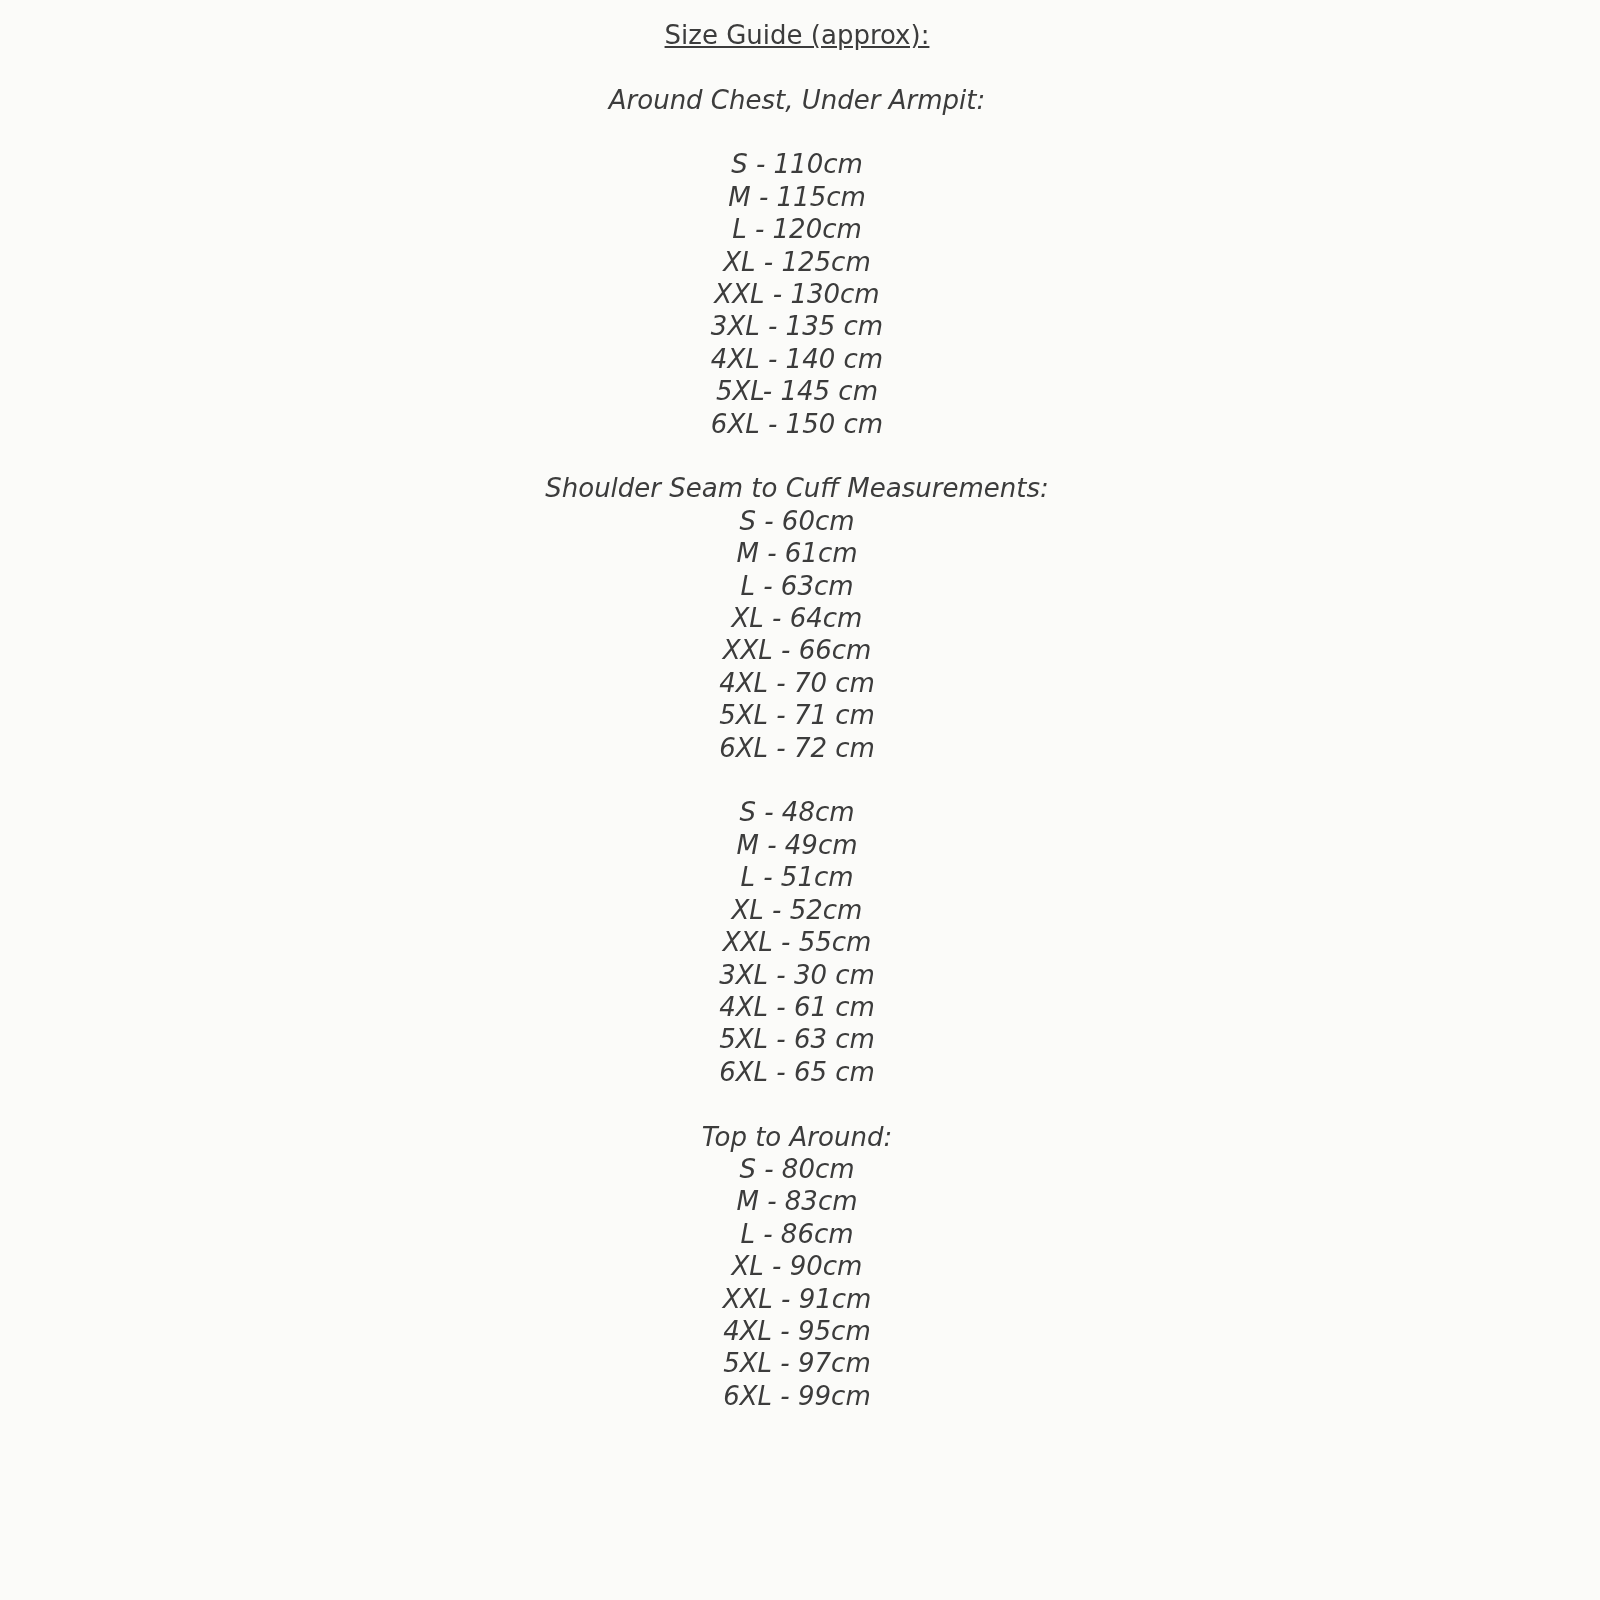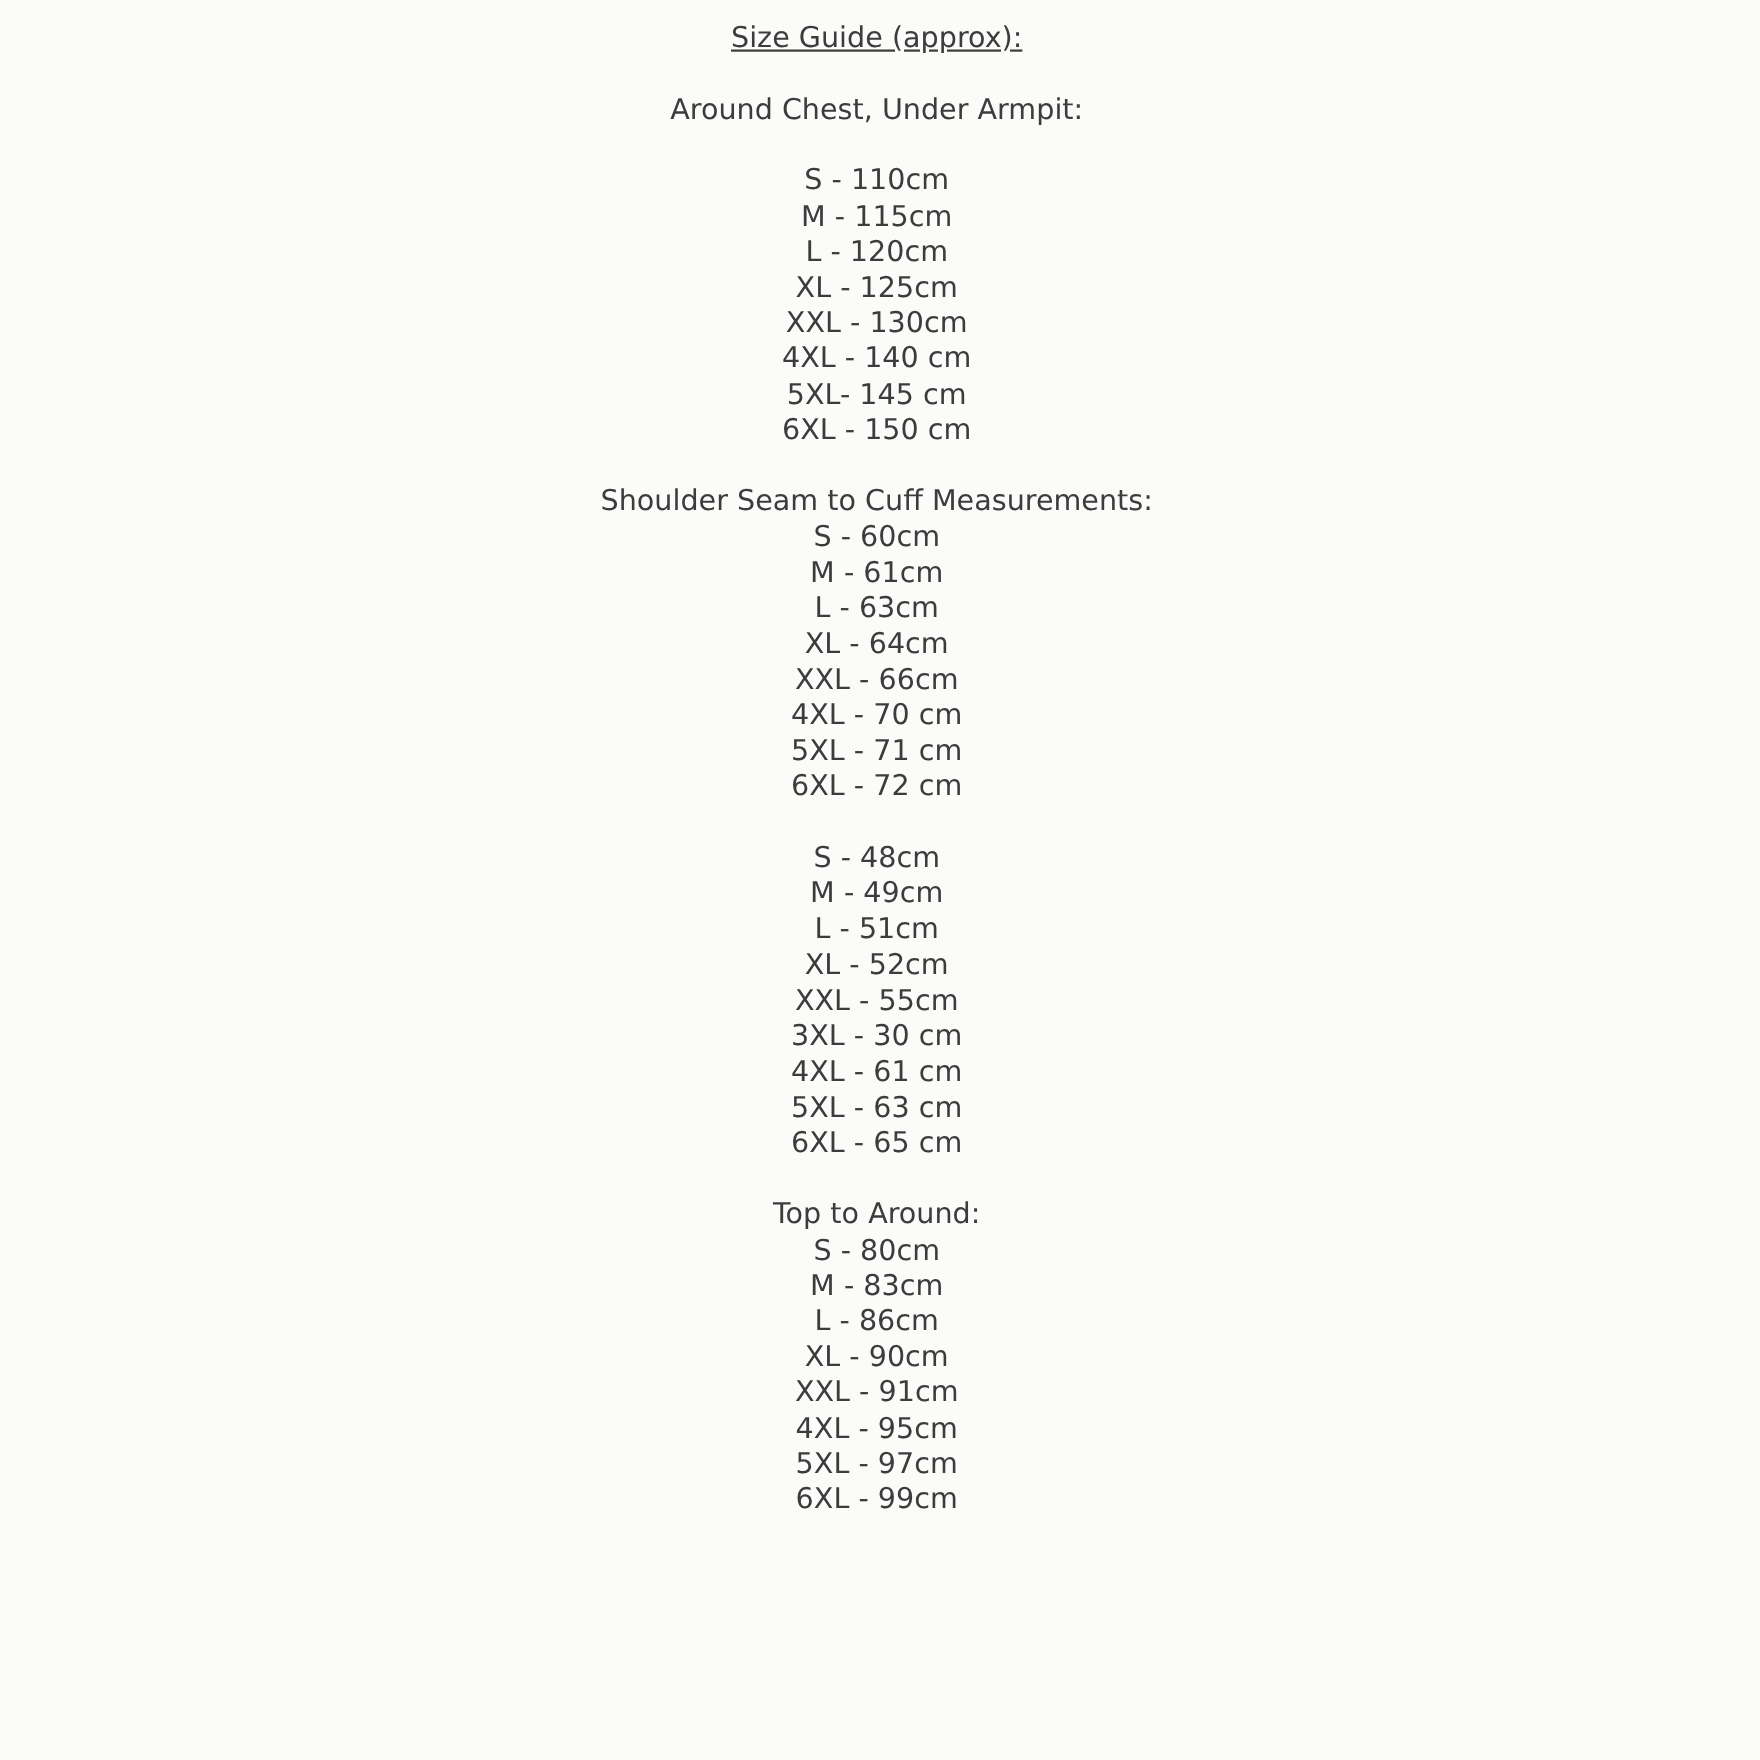--- a/index.html
+++ b/index.html
@@ -23,37 +23,39 @@
     text-align: center;
   }
   .line {
     white-space: pre;
   }
   .title {
     text-decoration: underline;
   }
   .mt {
     margin-top: 32.4px; 
+    font-style: italic;
   }
 </style>
 </head>
 <body>
 
 <div class="doc">
 
   <div class="line title">Size Guide (approx):</div>
 
   <div class="section">
     <div class="line mt">Around Chest, Under Armpit:</div>
     <div class="items mt">
       <div class="line">S - 110cm</div>
       <div class="line">M - 115cm</div>
       <div class="line">L - 120cm</div>
       <div class="line">XL - 125cm</div>
       <div class="line">XXL - 130cm</div>
+      <div class="line">3XL - 135 cm</div>
       <div class="line">4XL - 140 cm</div>
       <div class="line">5XL- 145 cm</div>
       <div class="line">6XL - 150 cm</div>
     </div>
   </div>
 
   <div class="section mt">
     <div class="line">Shoulder Seam to Cuff Measurements:</div>
     <div class="items">
       <div class="line">S - 60cm</div>

